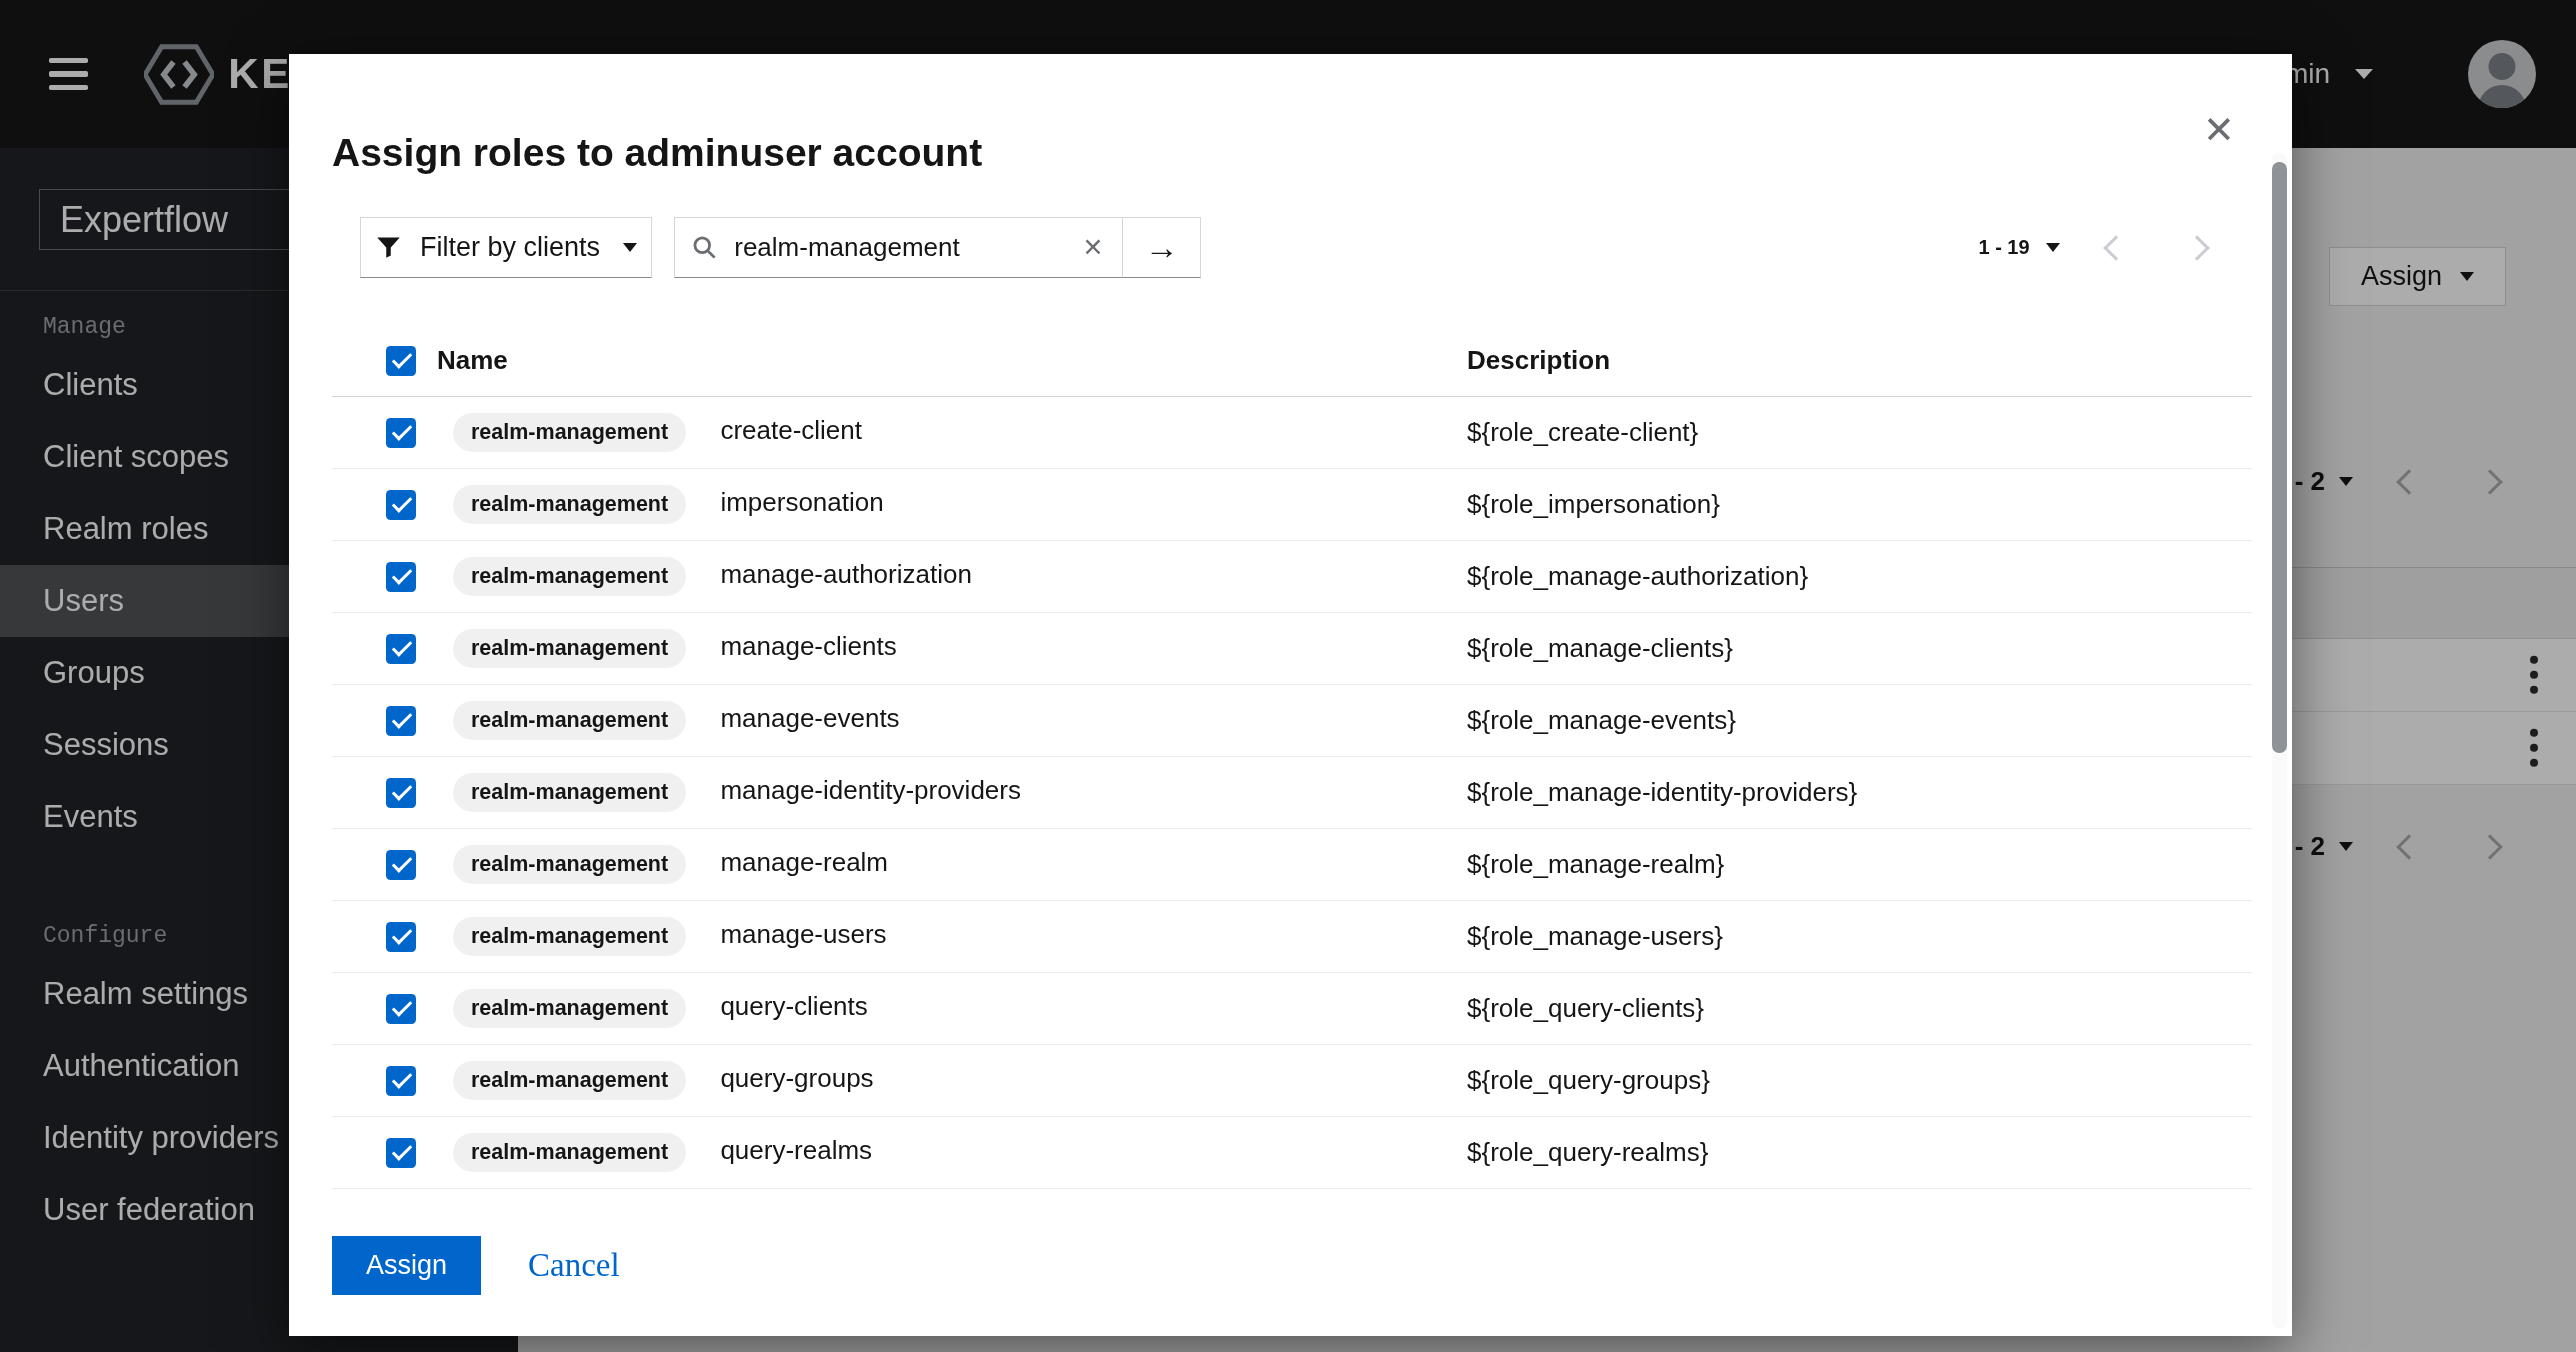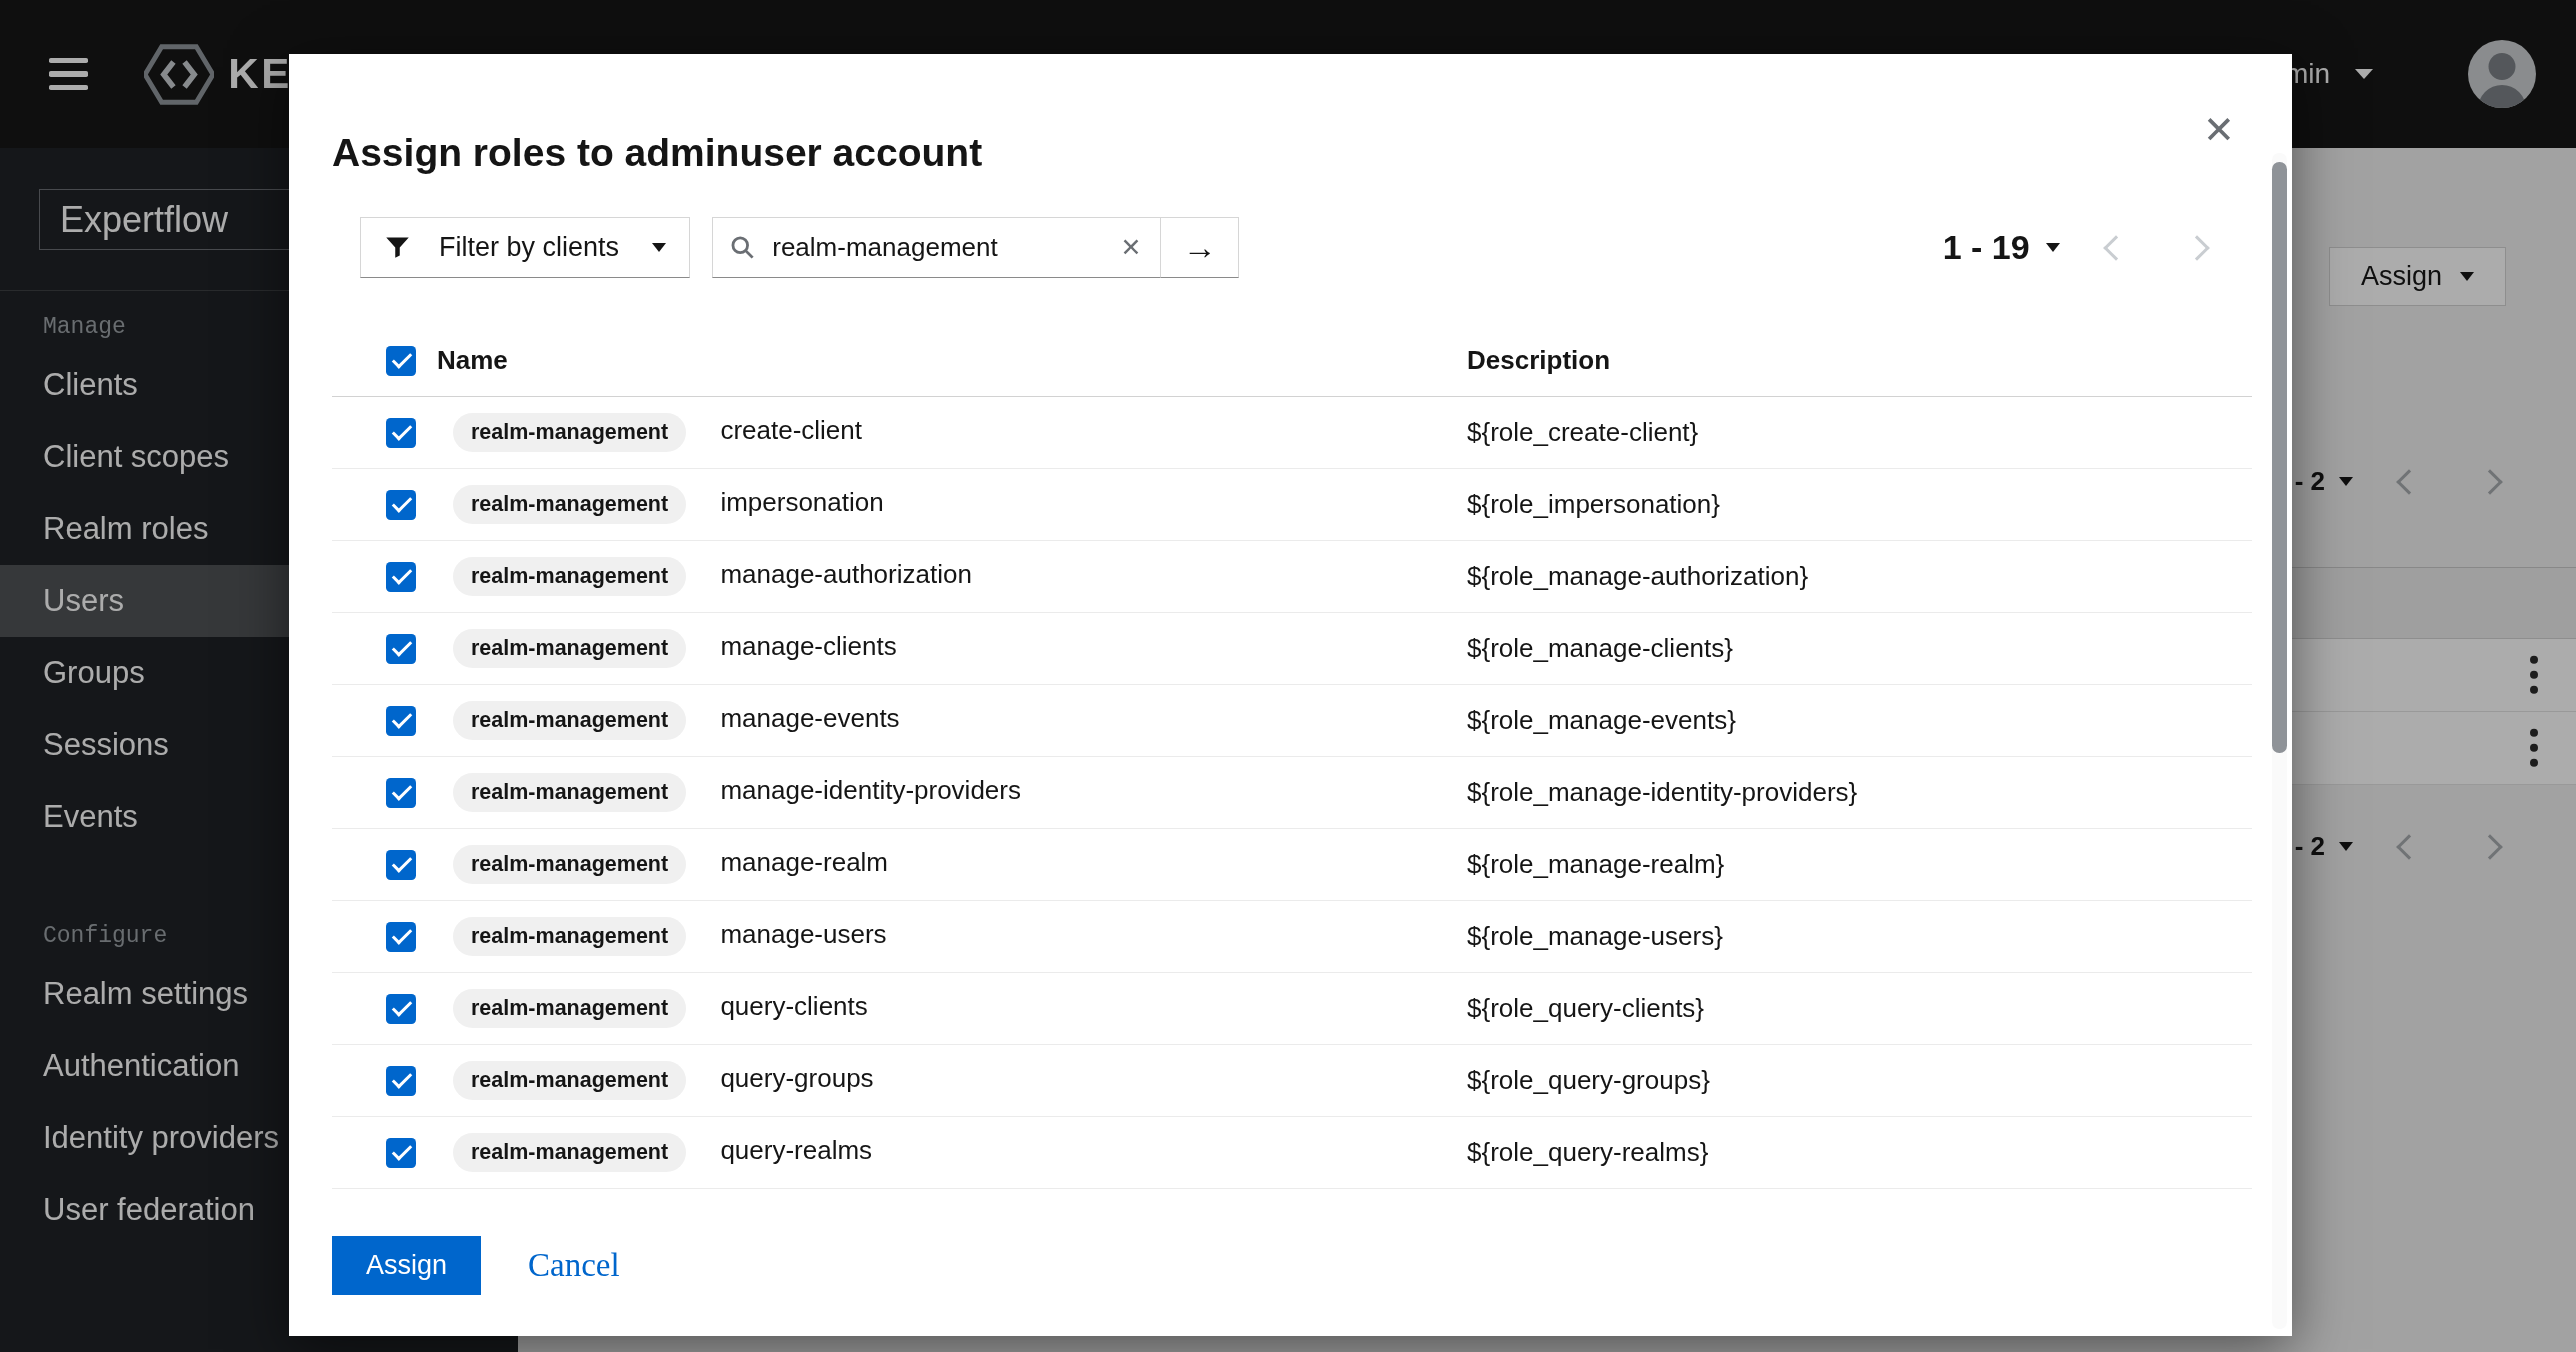--- a/index.html
+++ b/index.html
@@ -60,30 +60,30 @@
   .modal{position:absolute;left:289px;top:54px;width:2003px;height:1282px;background:#fff;z-index:10;
     box-shadow:0 13.4px 54px rgba(0,0,0,.5);display:flex;flex-direction:column;}
   .modal-header{padding:75px 107px 0 43px;position:relative;flex:none;}
   .modal-title{margin:0;font-size:39px;line-height:47px;font-weight:600;color:#151515;}
   .close-btn{position:absolute;top:50px;right:50px;background:none;border:none;font-size:38px;
     color:#6a6e73;cursor:pointer;line-height:1;padding:7.2px;}
 
   .toolbar{display:flex;align-items:center;margin:41px 81px 0 71px;height:61px;flex:none;}
   .pf-box{height:61px;border:1.8px solid #d6d6d6;border-bottom-color:#8a8a8a;background:#fff;
     display:flex;align-items:center;}
-  .filter-select{padding:0 23px;gap:28px;font-size:27px;color:#151515;cursor:pointer;}
+  .filter-select{padding:0 14px;gap:18px;font-size:27px;color:#151515;cursor:pointer;}
   .filter-select .caret{color:#151515;margin-left:5.4px;}
   .search-box{width:450px;margin-left:21.5px;padding:0 16px;gap:14.3px;}
   .search-box input{border:none;outline:none;font-size:26px;color:#151515;flex:1;min-width:0;
     font-family:inherit;background:transparent;}
   .clear-btn{background:none;border:none;font-size:25px;color:#6a6e73;cursor:pointer;padding:0 3.6px;}
   .search-submit{width:79px;justify-content:center;margin-left:-1.8px;cursor:pointer;
     font-size:34px;font-weight:700;color:#151515;}
   .m-pagination{margin-left:auto;display:flex;align-items:center;padding-right:5.4px;color:#151515;}
-  .m-pagination .range{font-size:34px;font-weight:600;}
+  .m-pagination .range{font-size:20px;font-weight:600;}
   .m-pagination .caret{margin-left:16px;color:#151515;}
   .m-pagination .chev{border-color:#c9cdd1;}
 
   .table-wrap{flex:1;overflow:hidden;margin:47px 40px 0 43px;}
   table{width:100%;border-collapse:collapse;}
   thead th{text-align:left;font-size:26px;font-weight:700;color:#151515;padding:20px 0;
     border-bottom:1.8px solid #d2d2d2;}
   th.col-select, td.cb-cell{width:105px;}
   th.col-name{width:1030px;}
   tbody td{border-bottom:1.8px solid #ebebeb;height:72px;font-size:26px;color:#151515;padding:0;}

